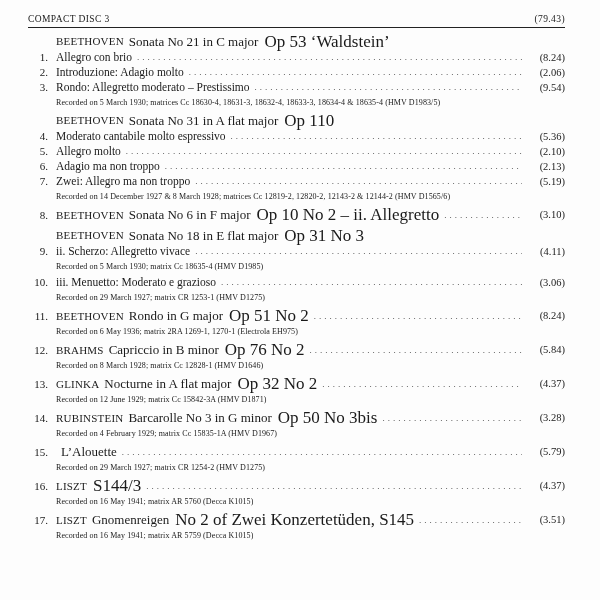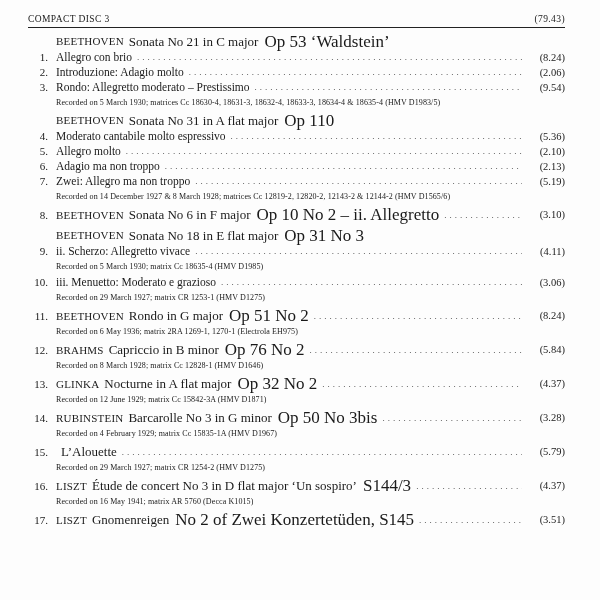--- a/index.html
+++ b/index.html
@@ -188,31 +188,34 @@
         <span class="dots">..........................................................................................</span>
         <span class="dur">(5.79)</span>
       </div>
       <div class="row note">
         <span class="num"></span>
         <span class="notetext">Recorded on 29 March 1927; matrix CR 1254-2 (HMV D1275)</span>
       </div>
       <div class="row track grouped">
         <span class="num">16.</span>
         <span class="composer">LISZT</span>
-        <span class="work">Étude de concert No 3 in D flat major ‘Un sospiro’</span>
         <span class="opus">S144/3</span>
         <span class="dots">..........................................................................................</span>
         <span class="dur">(4.37)</span>
       </div>
       <div class="row note">
         <span class="num"></span>
         <span class="notetext">Recorded on 16 May 1941; matrix AR 5760 (Decca K1015)</span>
       </div>
       <div class="row track grouped">
         <span class="num">17.</span>
         <span class="composer">LISZT</span>
         <span class="work">Gnomenreigen</span>
         <span class="opus">No 2 of Zwei Konzertetüden, S145</span>
         <span class="dots">..........................................................................................</span>
         <span class="dur">(3.51)</span>
       </div>
+      <div class="row note">
+        <span class="num"></span>
+        <span class="notetext">Recorded on 16 May 1941; matrix AR 5759 (Decca K1015)</span>
+      </div>
     </div>
 </div>
 
 </body></html>

